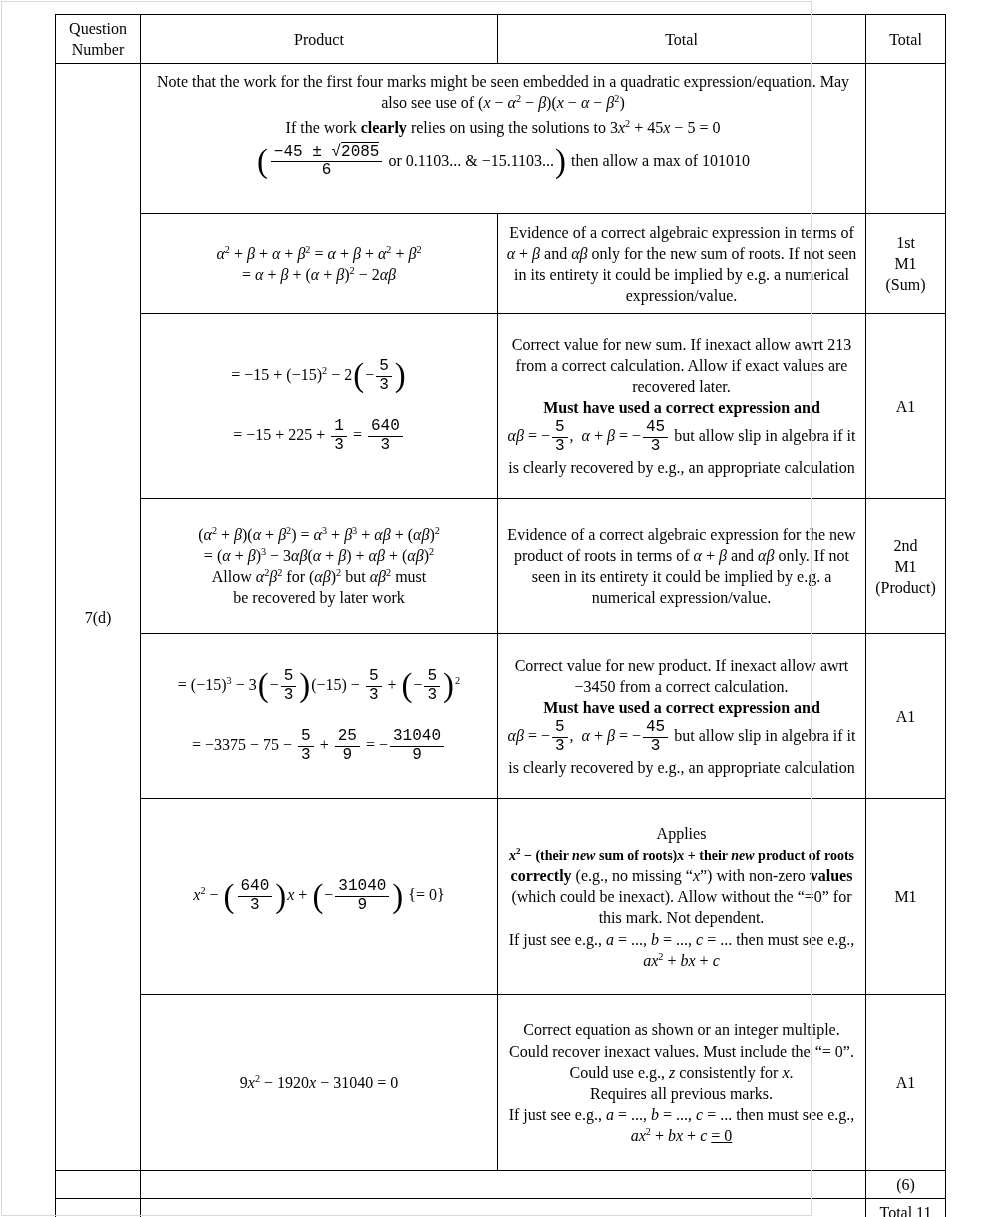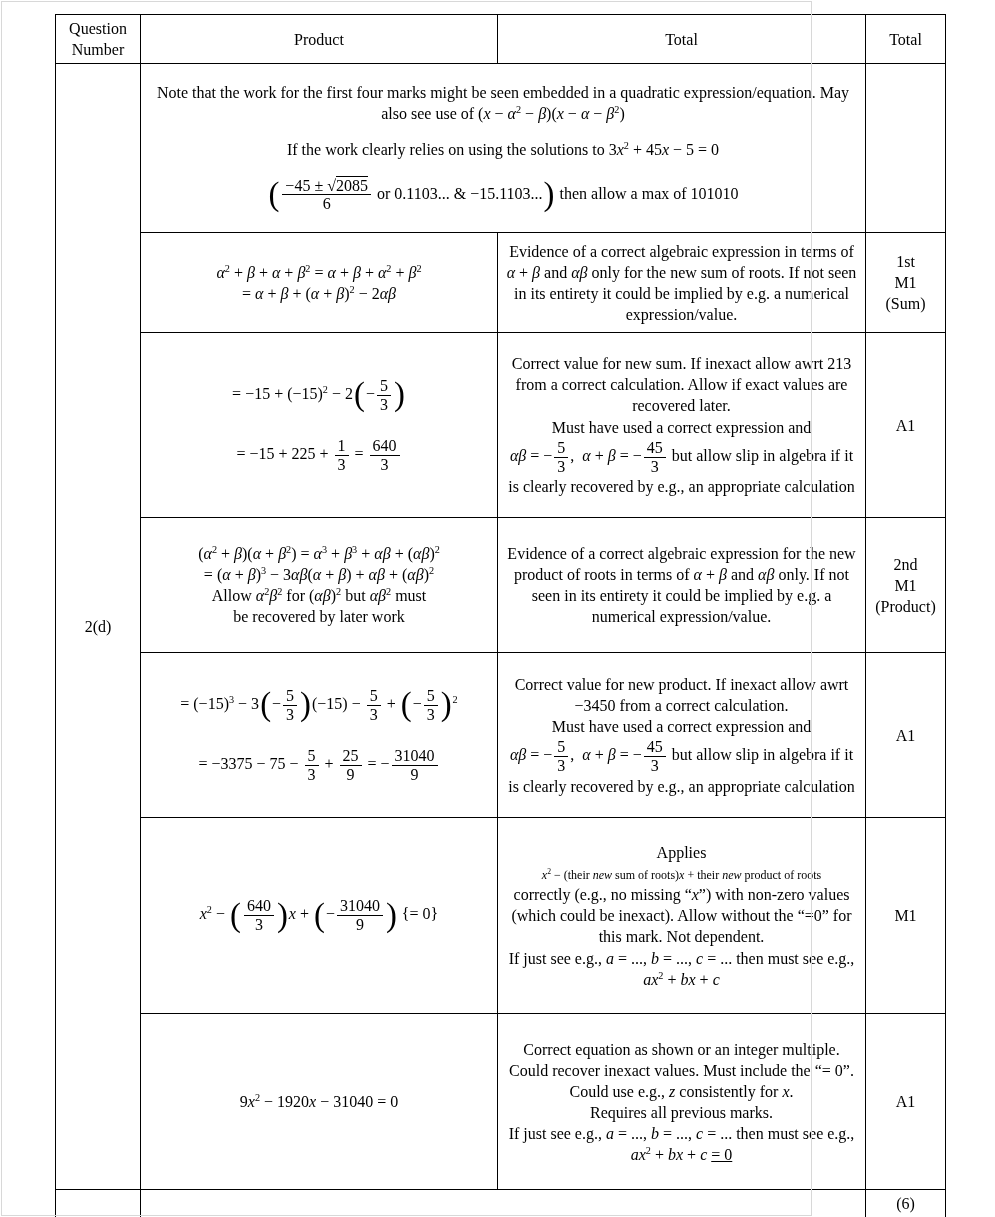--- a/index.html
+++ b/index.html
@@ -12,29 +12,29 @@
   table.ms { border-collapse:collapse; width:890px; table-layout:fixed; }
   .ms th, .ms td {
     border:1px solid #000; padding:3px 8px; vertical-align:middle;
     font-size:16px; line-height:1.32; text-align:center; font-weight:normal;
   }
   .pre { white-space:pre-line; }
   .qcell { vertical-align:top; font-weight:bold; padding-top:5px; }
   .marks-cell { padding:2px 2px; }
   .subtotal { text-align:right; font-weight:bold; padding-right:6px; }
   .total { text-align:left; font-weight:bold; padding-left:4px; }
-  .intro div { margin:15px 0; }
-  b { font-weight:normal; }
+  .intro div { margin:4px 0; }
+  b { font-weight:bold; }
   i { font-style:italic; }
   sup { font-size:64%; line-height:0; }
   .ul { text-decoration:underline; }
-  .small { font-size:12px; }
+  .small { font-size:14px;font-weight:bold; }
   .frac {
     display:inline-block; vertical-align:middle; text-align:center;
-    margin:1px 2px; line-height:1.12;
+    margin:1px 2px; line-height:1.12;font-family:Liberation Mono, monospace;
   }
   .frac .n { display:block; border-bottom:1px solid #000; padding:0 3px; }
   .frac .d { display:block; padding:0 3px; }
   .bp2 {
     display:inline-block; font-size:205%; line-height:0.85;
     vertical-align:middle; font-weight:normal; margin:0 1px;
   }
 </style>
 </head>
 <body>
@@ -51,21 +51,21 @@
     <tbody>
         <tr style="height:46px">
       <th class="pre">Question
 Number</th>
       <th>Product</th>
       <th>Total</th>
       <th>Total</th>
     </tr>
 
     <tr style="height:150px">
-      <td class="qcell" rowspan="7">2(d)</td>
+      <td class="qcell" rowspan="7">7(d)</td>
       <td colspan="2" class="intro" style="vertical-align:top;">
         <div>Note that the work for the first four marks might be seen embedded in a quadratic expression/equation. May also see use of (<i>x</i> − <i>α</i><sup>2</sup> − <i>β</i>)(<i>x</i> − <i>α</i> − <i>β</i><sup>2</sup>)</div>
         <div>If the work <b>clearly</b> relies on using the solutions to 3<i>x</i><sup>2</sup> + 45<i>x</i> − 5 = 0</div>
         <div><span class="bp2">(</span><span class="frac"><span class="n">−45 ± √<span style="border-top:1px solid #000">2085</span></span><span class="d">6</span></span> or 0.1103... &amp; −15.1103...<span class="bp2">)</span> then allow a max of 101010</div>
       </td>
       <td class="marks-cell"></td>
     </tr>
 
     <tr style="height:100px">
       <td class="schemecell"><i>α</i><sup>2</sup> + <i>β</i> + <i>α</i> + <i>β</i><sup>2</sup> = <i>α</i> + <i>β</i> + <i>α</i><sup>2</sup> + <i>β</i><sup>2</sup><br>= <i>α</i> + <i>β</i> + (<i>α</i> + <i>β</i>)<sup>2</sup> − 2<i>αβ</i></td>

